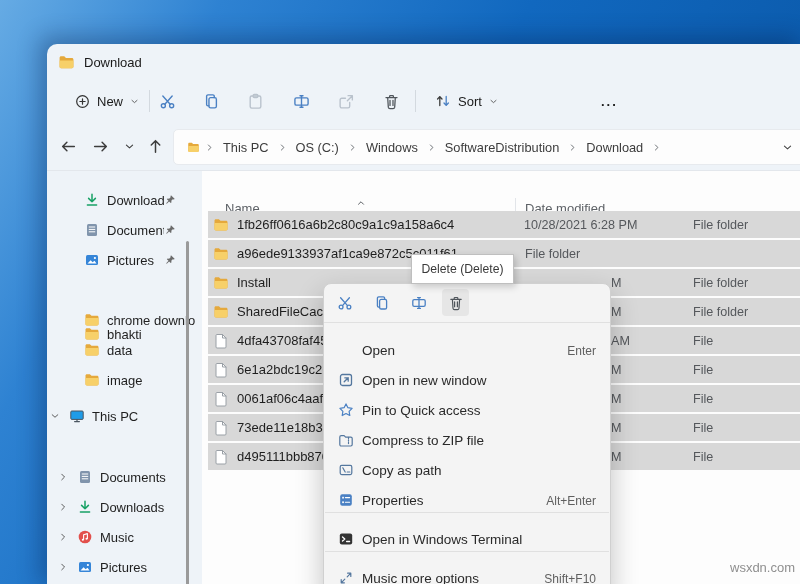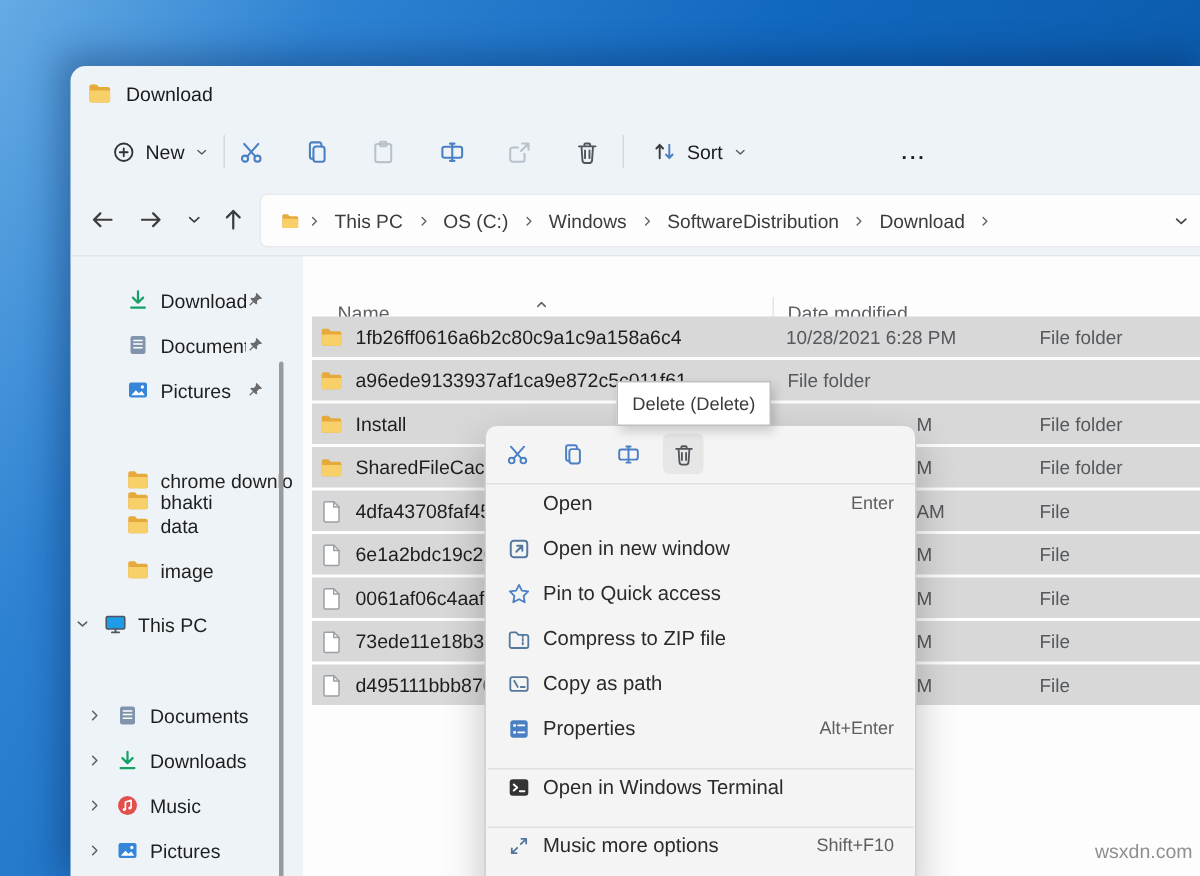--- a/index.html
+++ b/index.html
@@ -60,21 +60,21 @@
   .cell-date.frag{padding-left:96px;}
   
   .ctx{position:absolute;left:323px;top:283px;width:288px;height:316px;background:#f4f4f4;
     border:1px solid #d0d0d0;border-radius:8px;box-shadow:0 12px 28px rgba(0,0,0,.24);z-index:40;
     box-sizing:border-box;}
   .ctx-iconrow{position:relative;height:38px;border-bottom:1px solid #e0e0e0;}
   .ctx-qicon{position:absolute;top:5px;width:27px;height:27px;border-radius:4px;display:flex;
     align-items:center;justify-content:center;border:none;background:transparent;cursor:pointer;}
   .ctx-qicon.active{background:#e6e6e6;}
   .ctx-items{padding-top:5px;}
-  .ctx-item{height:30px;display:flex;align-items:flex-start;padding:0 14px;cursor:pointer;}
+  .ctx-item{height:30px;display:flex;align-items:flex-end;padding:0 14px;cursor:pointer;}
   .ctx-ic{width:16px;height:16px;flex:0 0 auto;margin-right:8px;display:flex;}
   .ctx-label{font-size:13.5px;color:#2a2a2a;flex:1;white-space:nowrap;}
   .ctx-shortcut{font-size:12px;color:#5f5f5f;white-space:nowrap;}
   .ctx-sep{height:1px;background:#e0e0e0;margin:4px 1px;}
   
   .tooltip{position:absolute;left:411px;top:254px;width:101px;height:28px;background:#ffffff;
     border:1px solid #bfbfbf;box-shadow:2px 3px 7px rgba(0,0,0,.18);display:flex;align-items:center;
     justify-content:center;font-size:12.2px;color:#3a3a3a;z-index:50;}
   .watermark{position:absolute;left:730px;top:560px;font-size:13px;color:#8f8f8f;z-index:60;}
   .icon{display:inline-flex;flex:0 0 auto;}

